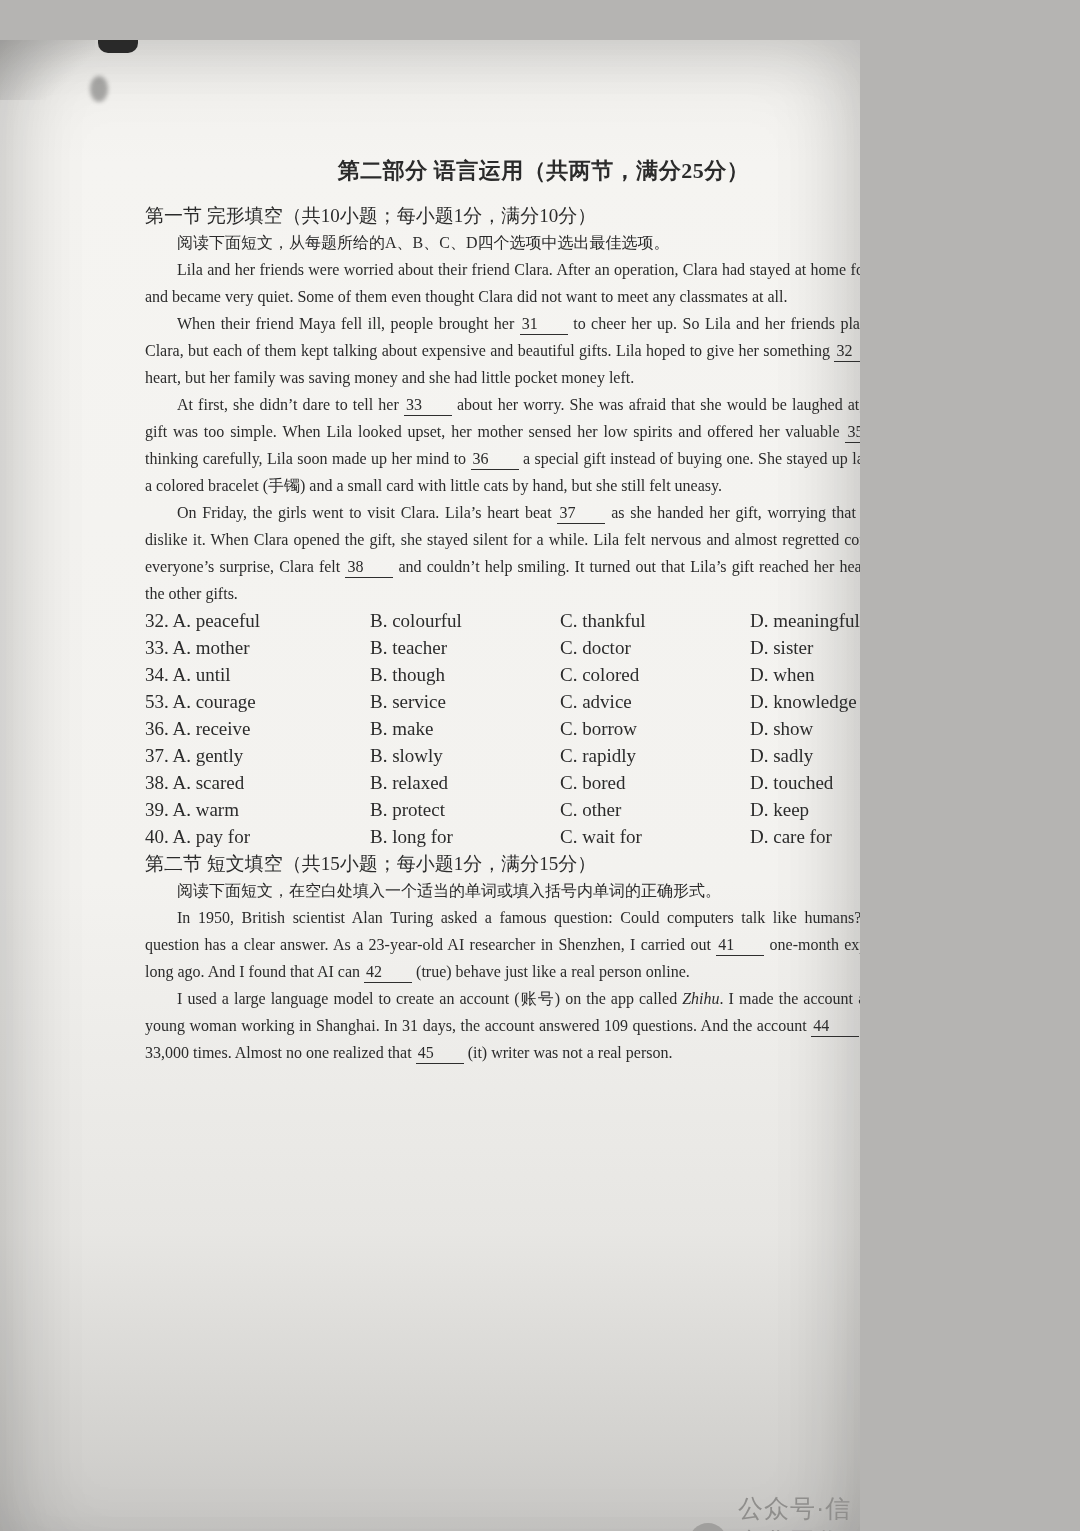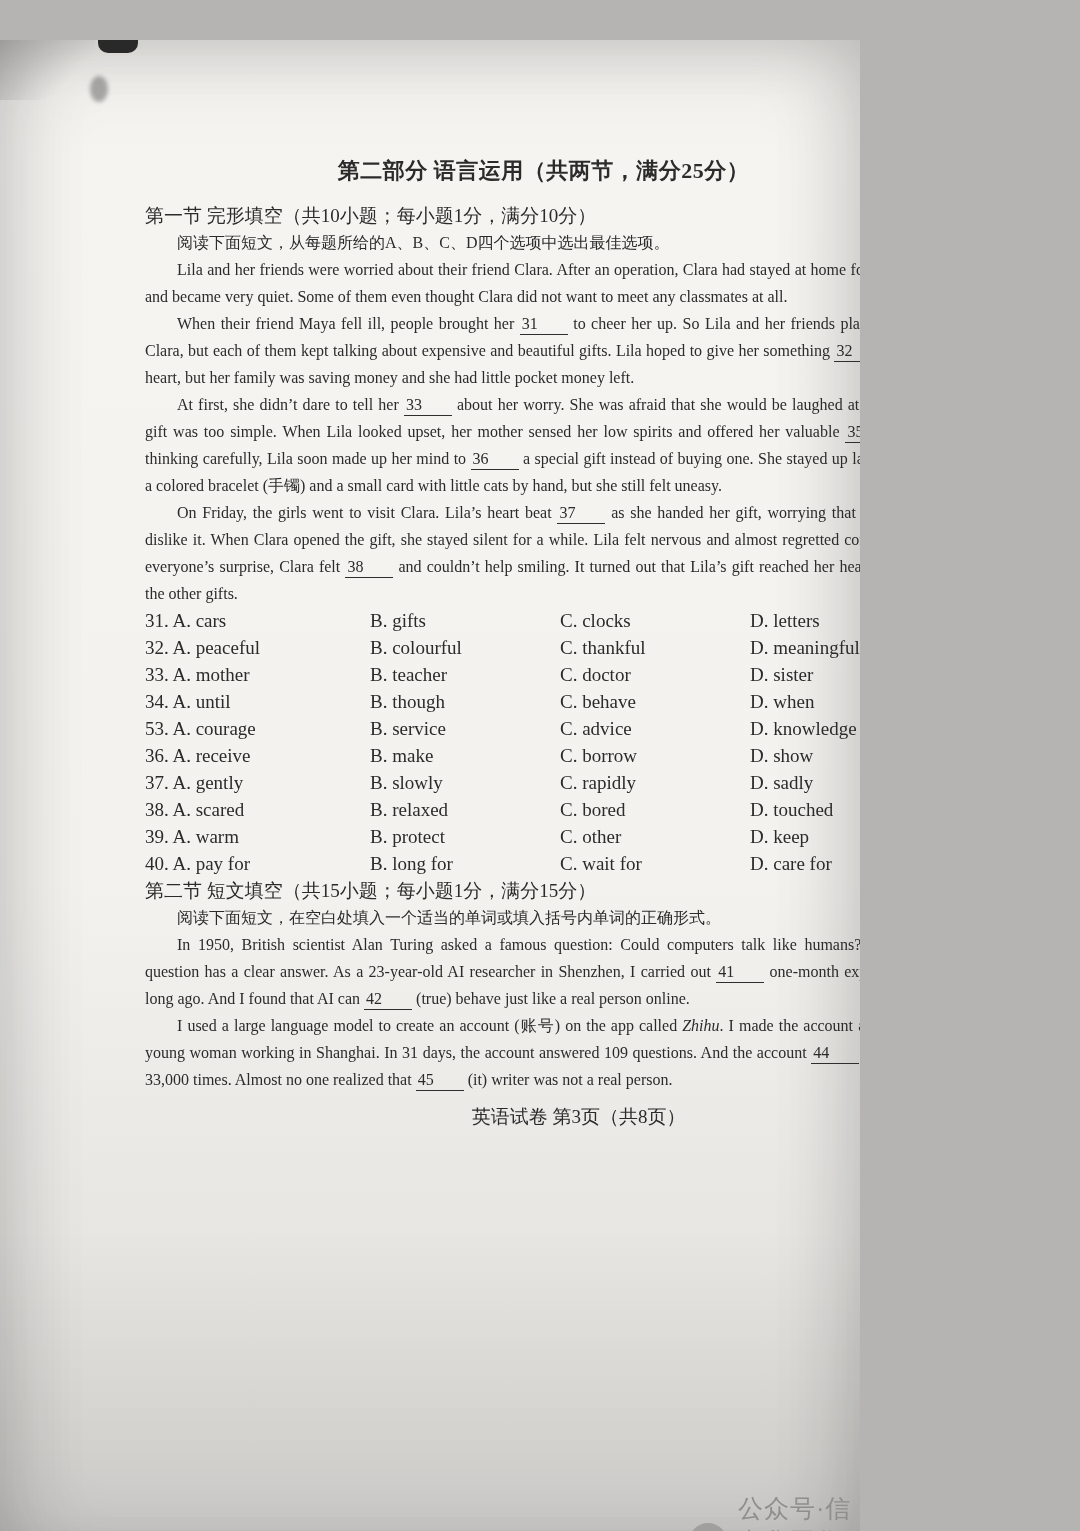--- a/index.html
+++ b/index.html
@@ -108,41 +108,35 @@
     <p class="para">阅读下面短文，从每题所给的A、B、C、D四个选项中选出最佳选项。</p>
     <div>
         <p class="para">Lila and her friends were worried about their friend Clara. After an operation, Clara had stayed at home for two weeks and became very quiet. Some of them even thought Clara did not want to meet any classmates at all.</p>
         <p class="para">When their friend Maya fell ill, people brought her <span class="blank">31</span> to cheer her up. So Lila and her friends planned to visit Clara, but each of them kept talking about expensive and beautiful gifts. Lila hoped to give her something <span class="blank">32</span> from the heart, but her family was saving money and she had little pocket money left.</p>
         <p class="para">At first, she didn’t dare to tell her <span class="blank">33</span> about her worry. She was afraid that she would be laughed at, <span class="blank">34</span> her gift was too simple. When Lila looked upset, her mother sensed her low spirits and offered her valuable <span class="blank">35</span> . After thinking carefully, Lila soon made up her mind to <span class="blank">36</span> a special gift instead of buying one. She stayed up late and made a colored bracelet (手镯) and a small card with little cats by hand, but she still felt uneasy.</p>
         <p class="para">On Friday, the girls went to visit Clara. Lila’s heart beat <span class="blank">37</span> as she handed her gift, worrying that Clara would dislike it. When Clara opened the gift, she stayed silent for a while. Lila felt nervous and almost regretted coming. But to everyone’s surprise, Clara felt <span class="blank">38</span> and couldn’t help smiling. It turned out that Lila’s gift reached her heart more than the other gifts.</p>
       </div>
 
     <div class="options">
         <div class="opt-row">
-          <div class="opt-cell">31. A. cars</div>
-          <div class="opt-cell">B. gifts</div>
-          <div class="opt-cell">C. clocks</div>
-          <div class="opt-cell">D. letters</div>
-        </div>
-        <div class="opt-row">
           <div class="opt-cell">32. A. peaceful</div>
           <div class="opt-cell">B. colourful</div>
           <div class="opt-cell">C. thankful</div>
           <div class="opt-cell">D. meaningful</div>
         </div>
         <div class="opt-row">
           <div class="opt-cell">33. A. mother</div>
           <div class="opt-cell">B. teacher</div>
           <div class="opt-cell">C. doctor</div>
           <div class="opt-cell">D. sister</div>
         </div>
         <div class="opt-row">
           <div class="opt-cell">34. A. until</div>
           <div class="opt-cell">B. though</div>
-          <div class="opt-cell">C. behave</div>
+          <div class="opt-cell">C. colored</div>
           <div class="opt-cell">D. when</div>
         </div>
         <div class="opt-row">
           <div class="opt-cell">53. A. courage</div>
           <div class="opt-cell">B. service</div>
           <div class="opt-cell">C. advice</div>
           <div class="opt-cell">D. knowledge</div>
         </div>
         <div class="opt-row">
           <div class="opt-cell">36. A. receive</div>
@@ -176,21 +170,20 @@
         </div>
       </div>
 
     <div class="heading">第二节 短文填空（共15小题；每小题1分，满分15分）</div>
     <p class="para">阅读下面短文，在空白处填入一个适当的单词或填入括号内单词的正确形式。</p>
     <div>
         <p class="para">In 1950, British scientist Alan Turing asked a famous question: Could computers talk like humans? Today, this question has a clear answer. As a 23-year-old AI researcher in Shenzhen, I carried out <span class="blank">41</span> one-month experiment not long ago. And I found that AI can <span class="blank">42</span> (true) behave just like a real person online.</p>
         <p class="para">I used a large language model to create an account (账号) on the app called <i>Zhihu</i>. I made the account act <span class="blank">43</span> a young woman working in Shanghai. In 31 days, the account answered 109 questions. And the account <span class="blank">44</span> (read) about 33,000 times. Almost no one realized that <span class="blank">45</span> (it) writer was not a real person.</p>
       </div>
 
-    <div class="footer">英语试卷 第3页（共8页）</div>
   </div>
 
   <div class="watermark">
     <span class="wm-logo">
       <svg width="40" height="40" viewBox="0 0 40 40">
         <circle cx="20" cy="20" r="19" fill="#a09f9d"></circle>
         <circle cx="20" cy="15.5" r="6.5" fill="#c9c8c6"></circle>
         <path d="M8 32c2-7.5 7-9.5 12-9.5s10 2 12 9.5z" fill="#c9c8c6"></path>
       </svg>
     </span>

